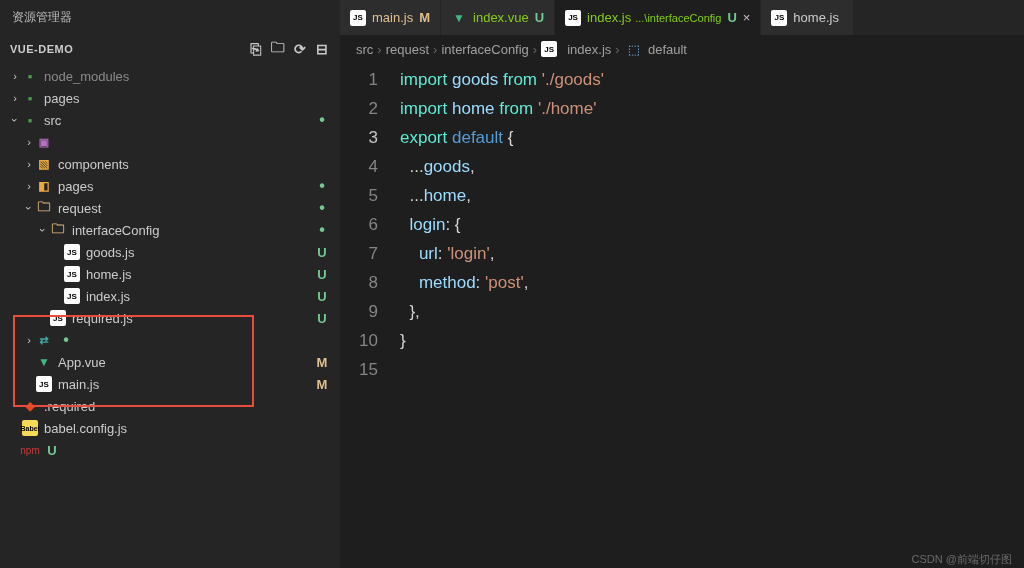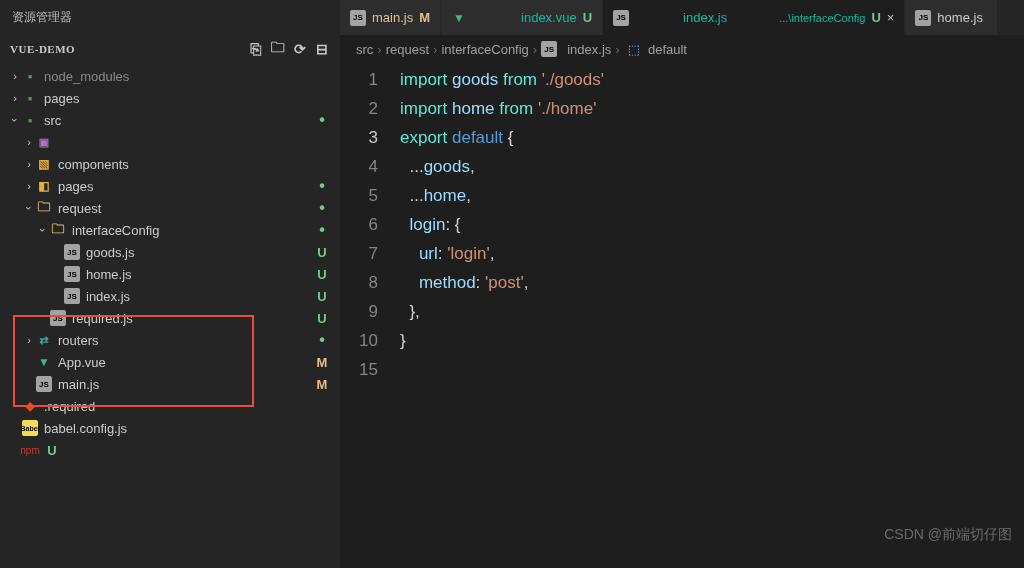--- a/index.html
+++ b/index.html
@@ -3,33 +3,33 @@
 <meta charset="utf-8">
 <style>
   * { box-sizing: border-box; margin: 0; padding: 0; font-family: "Segoe UI", "Microsoft YaHei", sans-serif; }
   body { background: #1e1e1e; color: #cccccc; font-size: 13px; width: 1024px; height: 568px; overflow: hidden; display: flex; flex-direction: column; }
   .header { height: 35px; background: #252526; display: flex; align-items: center; padding: 0 12px; color: #bbbbbb; font-size: 12px; }
   .header .title { flex: 1; }
   .header .dots { letter-spacing: 2px; margin-right: 8px; cursor: pointer; }
   .main { flex: 1; display: flex; overflow: hidden; }
   .sidebar { width: 340px; background: #252526; display: flex; flex-direction: column; }
   .project-hdr { height: 28px; display: flex; align-items: center; padding: 0 10px; font-size: 11px; font-weight: bold; color: #cccccc; letter-spacing: 0.5px; }
-  .project-hdr .name { flex: 1; font-family: Liberation Serif, serif; }
+  .project-hdr .name { flex: 1; }
   .project-hdr .ico { margin-left: 6px; width: 16px; text-align: center; font-size: 14px; color: #c5c5c5; cursor: pointer; }
   .tree { flex: 1; overflow: auto; padding-top: 2px; }
   .row { height: 22px; display: flex; align-items: center; padding-right: 10px; cursor: pointer; color: #cccccc; font-size: 13px; }
   .row.dim { color: #8a8a8a; }
   .row .indent { display: inline-block; }
   .chev { width: 14px; display: inline-block; text-align: center; color: #c5c5c5; font-size: 11px; transform-origin: center; }
   .chev.open { transform: rotate(90deg); }
   .chev.spacer { visibility: hidden; }
   .ficon { width: 16px; height: 16px; display: inline-flex; align-items: center; justify-content: center; margin-right: 6px; font-size: 11px; font-weight: bold; border-radius: 2px; }
   .ficon.folder { color: #4ea04e; font-size: 13px; }
   .ficon.folder-y { color: #dcb67a; font-size: 13px; }
-  .ficon.js { background: #a3a3a3; color: #000; font-size: 8px; padding: 0 1px; }
+  .ficon.js { background: #ffffff; color: #000; font-size: 8px; padding: 0 1px; }
   .ficon.vue { color: #41b883; font-size: 12px; font-weight: bold; }
   .ficon.git { color: #e64a19; font-size: 12px; }
   .ficon.babel { background: #f5da55; color: #000; font-size: 7px; padding: 0 1px; }
   .ficon.npm { color: #cb3837; font-size: 10px; font-weight: normal; }
   .ficon.img { color: #b66fc3; font-size: 11px; }
   .ficon.comp { color: #e8ab3f; font-size: 12px; }
   .ficon.route { color: #42a5a5; font-size: 11px; }
   .ficon.pages { color: #e8ab3f; font-size: 12px; }
   .row .label { flex: 1; }
   .row .status { width: 16px; text-align: center; font-weight: 600; }
@@ -42,36 +42,36 @@
   .tabs { height: 35px; background: #252526; display: flex; align-items: stretch; position: absolute; top: 0; left: 340px; right: 0; }
   .tab { display: flex; align-items: center; padding: 0 10px; font-size: 13px; background: #2d2d2d; border-right: 1px solid #252526; cursor: pointer; white-space: nowrap; min-width: 0; }
   .tab.active { background: #1e1e1e; }
   .tab .ficon { margin-right: 6px; }
   .tab .tlabel { margin-right: 4px; }
   .tab .tsuffix { color: #888; font-size: 11px; margin-right: 4px; }
   .tab .tstatus { margin-left: 2px; font-weight: 600; }
   .tab .close { margin-left: 6px; color: #c5c5c5; cursor: pointer; }
   .tab.mod .tstatus { color: #e2c08d; }
   .tab.unt .tstatus { color: #73c991; }
-  .tab.unt .tlabel, .tab.unt .tsuffix { color: #14b8a6; margin-left: 48px; }
+  .tab.unt .tlabel, .tab.unt .tsuffix { color: #84cc16; }
   .tab.mod .tlabel { color: #e2c08d; }
   .breadcrumb { height: 28px; display: flex; align-items: center; padding: 0 16px; color: #a0a0a0; font-size: 13px; gap: 4px; }
   .breadcrumb .sep { color: #666; }
   .breadcrumb .bicon { color: #75beff; margin: 0 4px; }
   .code { flex: 1; display: flex; font-family: Consolas, "Courier New", monospace; font-size: 17px; line-height: 29px; padding-top: 2px; }
   .gutter { width: 60px; text-align: right; color: #858585; padding-right: 22px; user-select: none; }
   .gutter .ln.active { color: #c6c6c6; }
   .codetext { flex: 1; white-space: pre; }
   .kw { color: #5eead4; }
   .var { color: #9cdcfe; }
   .str { color: #ce9178; }
   .def { color: #569cd6; }
   .prop { color: #9cdcfe; }
   .punct { color: #d4d4d4; }
-  .watermark { position: absolute; right: 12px; bottom: 24px; color: #8a8a8a; font-size: 14px; opacity: 0.7; }
+  .watermark { position: absolute; right: 12px; bottom: 1px; color: #8a8a8a; font-size: 11px; opacity: 0.7; }
 </style>
 </head>
 <body>
 
 <div class="header">
   <span class="title">资源管理器</span>
   <span class="dots">···</span>
 </div>
 
 <div class="tabs" id="tabs">
@@ -184,21 +184,20 @@
           <span class="indent" style="width: 36px;"></span>
           <span class="chev spacer">›</span>
           <span class="ficon js">JS</span>
           <span class="label">required.js</span>
           <span class="status U">U</span>
         </div>
         <div class="row">
           <span class="indent" style="width: 22px;"></span>
           <span class="chev ">›</span>
           <span class="ficon route">⇄</span>
-          <span class="label">routers</span>
           <span class="status dot">•</span>
         </div>
         <div class="row">
           <span class="indent" style="width: 22px;"></span>
           <span class="chev spacer">›</span>
           <span class="ficon vue">▼</span>
           <span class="label">App.vue</span>
           <span class="status M">M</span>
         </div>
         <div class="row">

